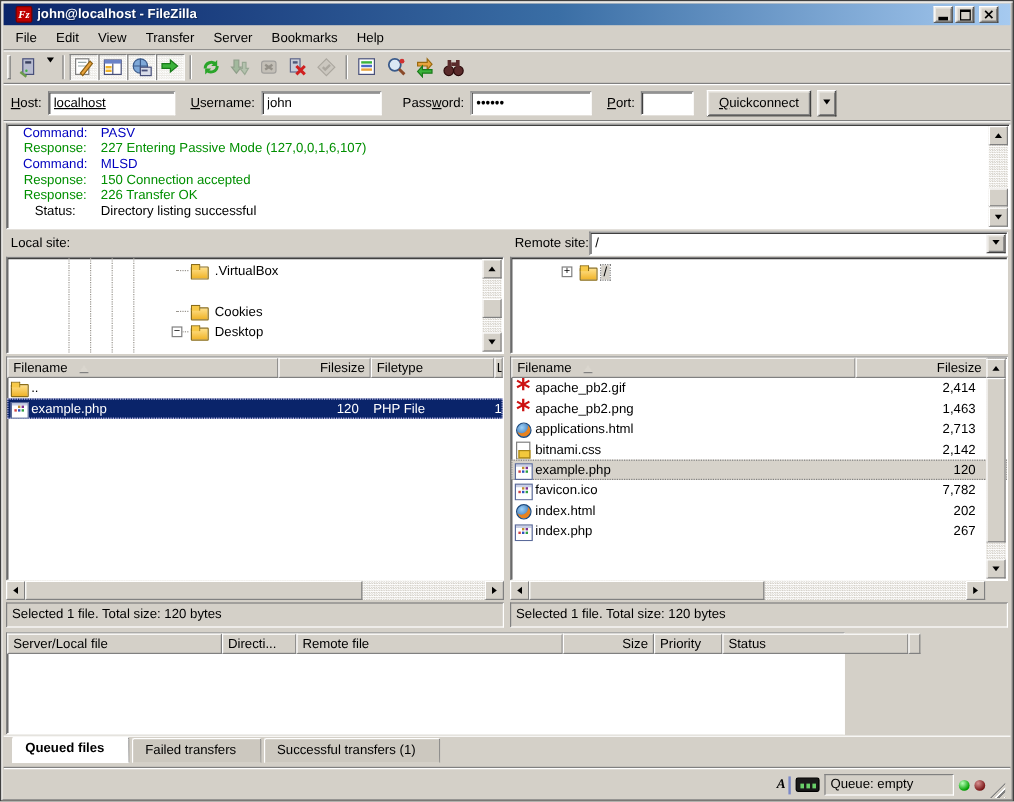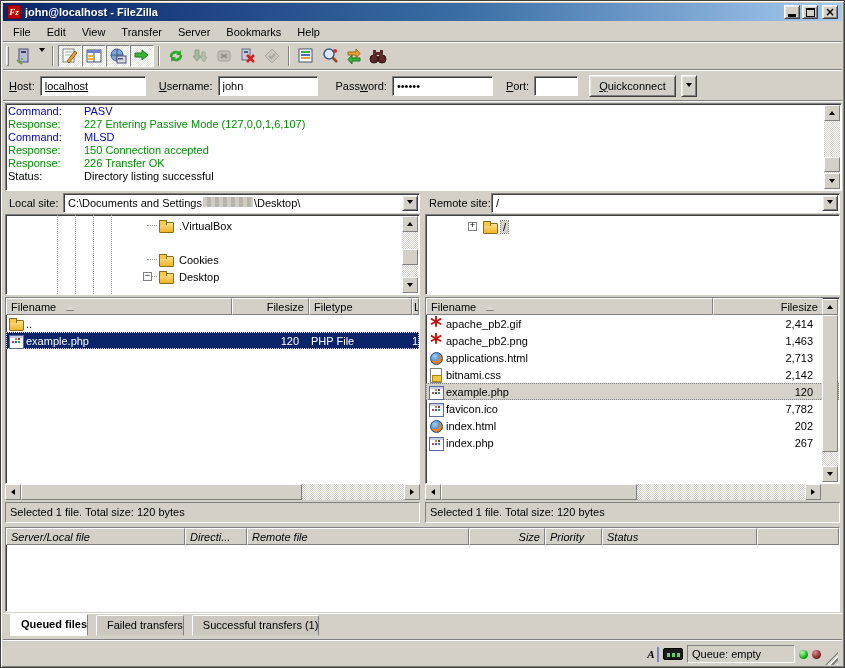--- a/index.html
+++ b/index.html
@@ -6,27 +6,27 @@
   html,body { width:845px; height:668px; }
   body { font-family:"Liberation Sans", sans-serif; font-size:11px; color:#000; }
 
   #window { position:relative; width:845px; height:668px; background:#d4d0c8;
     border:1px solid #404040; box-shadow: inset 1px 1px 0 #fff, inset -1px -1px 0 #808080; overflow:hidden; }
   .abs { position:absolute; }
 
   
   .raised { border:1px solid; border-color:#ffffff #404040 #404040 #ffffff; box-shadow: inset 1px 1px 0 #ece9e4, inset -1px -1px 0 #808080; background:#d4d0c8; }
   .raised-thin { border:1px solid; border-color:#ffffff #808080 #808080 #ffffff; background:#d4d0c8; }
-  .sunken { border:1px solid; border-color:#808080 #ffffff #ffffff #808080; box-shadow: inset 1px 1px 0 #404040; }
+  .sunken { border:1px solid; border-color:#808080 #ffffff #ffffff #808080; box-shadow: inset 1px 1px 0 #404040; text-align: center; }
   .groove { height:2px; border-top:1px solid #808080; border-bottom:1px solid #ffffff; }
 
   
   #titlebar { left:2px; top:2px; right:2px; height:18px;
     background:linear-gradient(to right,#0a246a,#3a6ea5 55%,#a6caf0);
-    display:flex; align-items:center; padding:0 4px; }
+    display:flex; align-items:center; padding:0 10px; }
   #app-icon { width:14px; height:14px; background:#bf0000; border:1px solid #7a0000; border-radius:2px;
     color:#fff; font:italic bold 9px/12px "Liberation Serif",serif; text-align:center; flex:none; }
   #title-text { color:#fff; font-weight:bold; margin-left:4px; flex:1;
     text-shadow:1px 1px 0 rgba(0,0,0,.3); white-space:nowrap; overflow:hidden; }
   .tbtn { width:16px; height:14px; margin-left:2px; display:flex; align-items:center; justify-content:center; flex:none; }
   .glyph-min { width:8px; height:3px; background:#000; margin-top:7px; }
   .glyph-max { width:9px; height:9px; border:1px solid #000; border-top:2px solid #000; }
   .glyph-close { font:bold 12px/12px "DejaVu Sans",sans-serif; }
 
   
@@ -120,25 +120,25 @@
     background:#f2c83c; border:1px solid #a98618; }
   .fi[data-icon="app"]::before { content:""; position:absolute; left:1px; top:2px; width:13px; height:12px;
     background:#fff; border:1px solid #5a6a9a; box-shadow:inset 0 2px 0 #c8cfe6; }
   .fi[data-icon="app"]::after { content:""; position:absolute; left:4px; top:8px; width:2px; height:2px;
     background:#d04040; box-shadow:3px 0 0 #3050c0, 6px 0 0 #30a040, 3px -3px 0 #c09030, 6px -3px 0 #803090; }
 
   .statusline { background:#d4d0c8; border:1px solid; border-color:#808080 #fff #fff #808080;
     padding:3px 4px; height:21px; white-space:nowrap; overflow:hidden; }
 
   
-  #queuebox { left:4px; top:526px; width:835px; height:85px; background:#fff;font-style:italic; }
+  #queuebox { left:4px; top:526px; width:699px; height:85px; background:#fff; }
   
   #tabstrip { left:2px; top:612px; right:2px; height:24px; border-top:1px solid #fff; padding:1px 0 0 7px; display:flex; align-items:flex-start; }
-  .tab { height:21px; padding:3px 0 0 10px; background:#ccc8bf; border:1px solid; border-color:#fff #808080 #d4d0c8 #fff;
-    border-radius:2px 2px 0 0; margin-right:8px; white-space:nowrap; }
+  .tab { height:21px; padding:3px 20px 0 10px; background:#ccc8bf; border:1px solid; border-color:#fff #808080 #d4d0c8 #fff;
+    border-radius:2px 2px 0 0; margin-right:2px; white-space:nowrap; }
   .tab.active { background:#fff; font-weight:bold; height:22px; margin-top:-1px; border-bottom-color:#fff; }
 
   
   #statusbar { left:2px; top:638px; right:2px; height:27px; border-top:1px solid #808080; box-shadow:inset 0 1px 0 #fff;
     display:flex; align-items:center; justify-content:flex-end; padding:2px 4px 0 4px; gap:4px; }
   #queue-status-panel { width:108px; height:18px; border:1px solid; border-color:#808080 #fff #fff #808080;
     padding:2px 4px; background:#d4d0c8; white-space:nowrap; }
   .led { width:9px; height:9px; border-radius:50%; flex:none; }
   .led.green { background:radial-gradient(circle at 35% 30%,#b8ffb8,#00a000 70%,#006000); }
   .led.red-dark { background:radial-gradient(circle at 35% 30%,#d89090,#7a1818 70%,#4a0808); }
@@ -345,26 +345,20 @@
         </div>
       <div class="sb-thumb raised-thin" style="left:0;width:16px;top:52px;height:15px"></div>
       <div class="sb-btn raised-thin" style="bottom:0;left:0">
           <span class="arr down"></span>
         </div>
     </div>
   </div>
 
   <div class="abs" style="left:4px;top:191px;width:415px;height:331px">
     <div class="abs site-label" style="left:0;top:2px">Local site:</div>
-    <div class="combo" style="left:58px;top:1px;right:0">
-      <span><span>C:\Documents and Settings</span><span class="redacted"></span><span>\Desktop\</span></span>
-      <div class="combo-btn raised">
-          <span class="dd-arrow" style="margin-top:0"></span>
-        </div>
-    </div>
 
     <div class="abs treebox sunken" style="left:0;top:22px;width:415px;height:81px">
       <div style="position:relative;width:100%;height:100%;overflow:hidden">
         <div class="tree-guide" style="left:51px"></div>
         <div class="tree-guide" style="left:69px"></div>
         <div class="tree-guide" style="left:87px"></div>
         <div class="tree-guide" style="left:105px"></div>
         <div class="tree-row" style="top:2px">
           <span class="tree-connector" style="left:105px;top:8px"></span>
 

